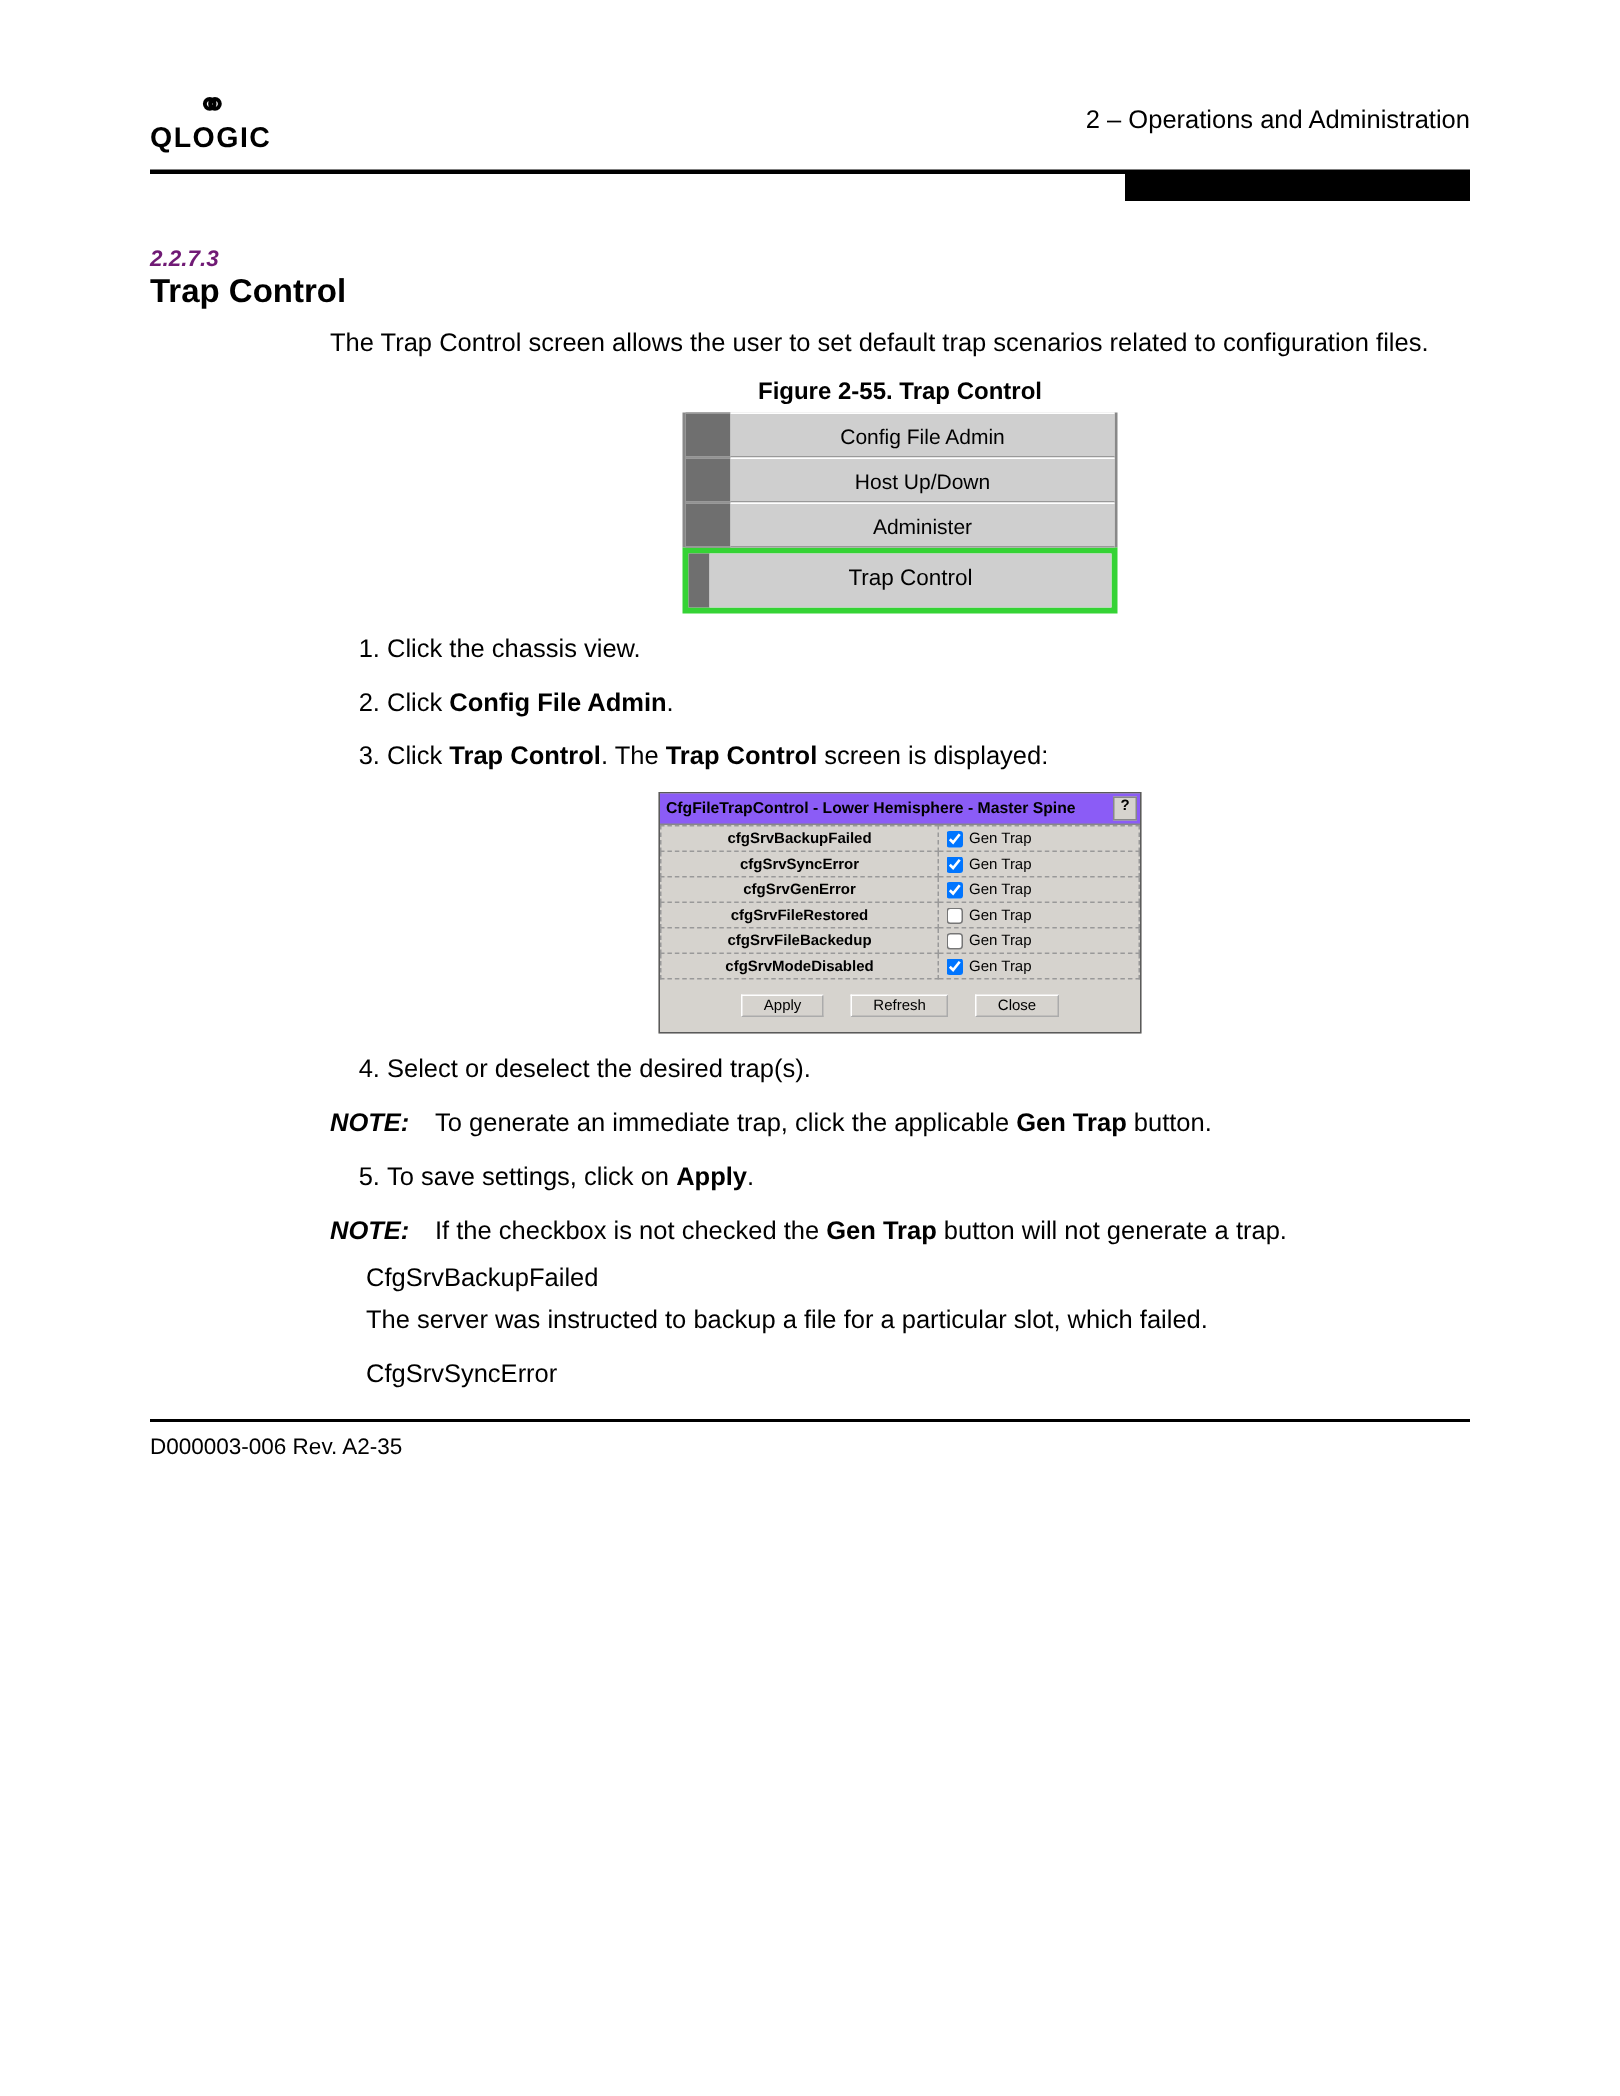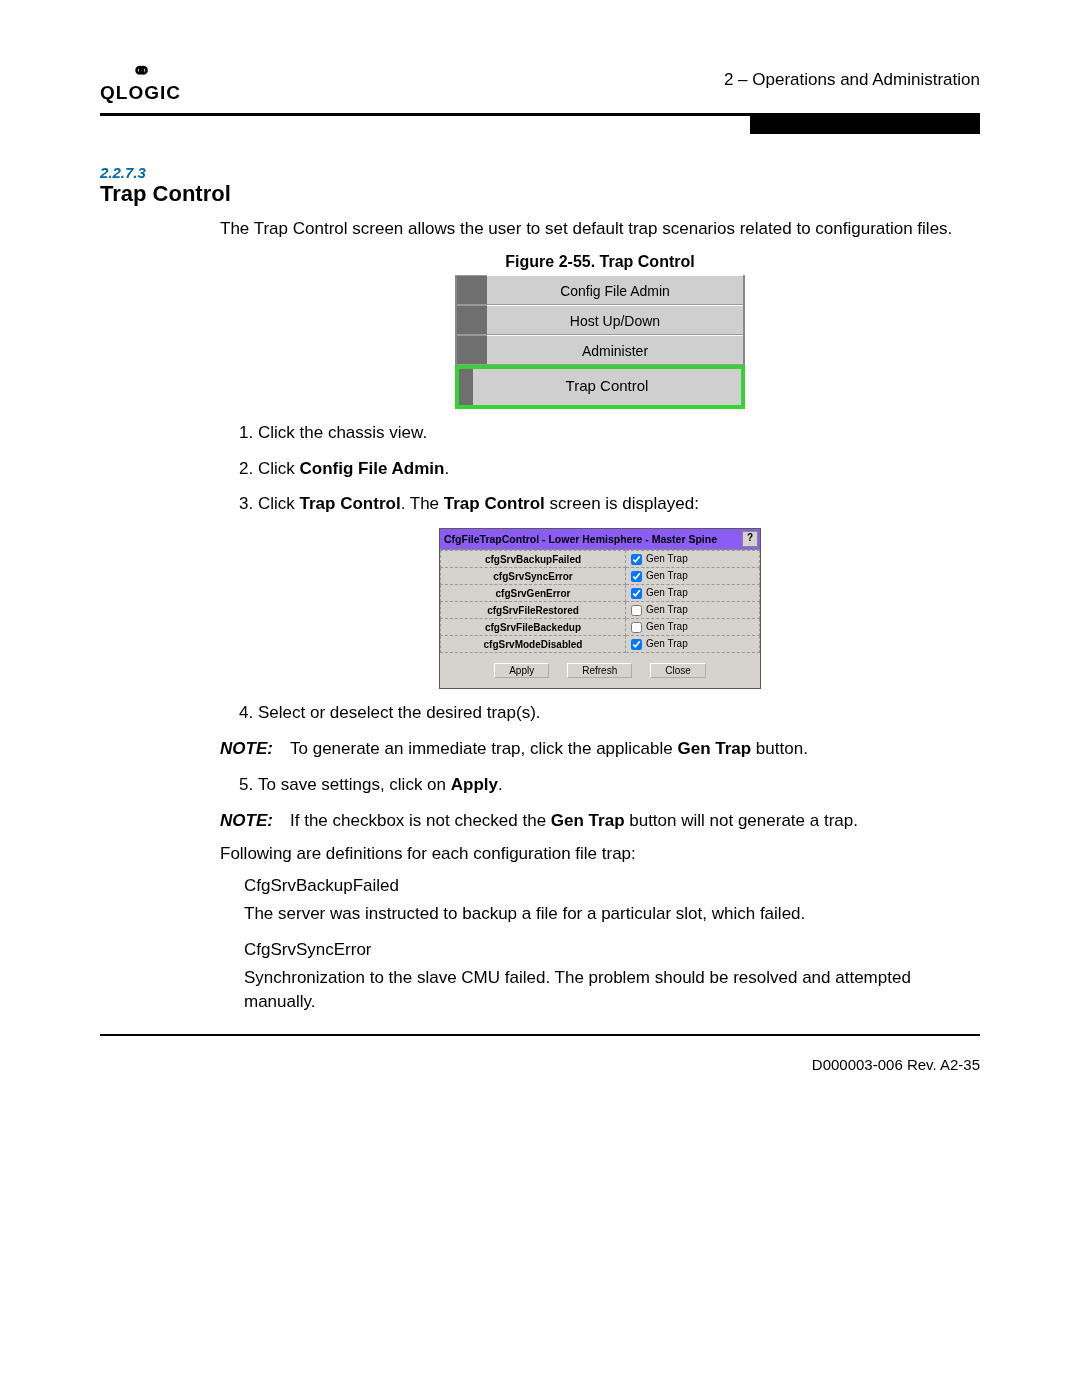--- a/index.html
+++ b/index.html
@@ -48,21 +48,21 @@
     height: 18px;
     background: #000;
     width: 230px;
     margin-left: auto;
   }
   .section-num {
     font-family: Arial, Helvetica, sans-serif;
     font-size: 15px;
     font-style: italic;
     font-weight: bold;
-    color: #0369a1;
+    color: #701a75;
     margin-top: 30px;
   }
   .section-title {
     font-family: Arial, Helvetica, sans-serif;
     font-size: 22px;
     font-weight: bold;
     margin-top: 0px;
   }
   .body-block {
     margin-left: 120px;
@@ -215,23 +215,23 @@
   .def-head { margin: 10px 0 6px 24px; }
   .def-body { margin: 6px 0 14px 24px; line-height: 1.4; }
   
   .footer-rule {
     height: 2px;
     background: #000;
     margin-top: 20px;
   }
   .footer {
     display: flex;
-    justify-content: flex-end;
+    justify-content: flex-start;
     font-size: 15px;
-    margin-top: 20px;
+    margin-top: 8px;
   }
 </style>
 </head>
 <body>
 
 <div class="page">
 
   <div class="header-row">
     <div class="logo">
       <div class="logo-glyph">⚭</div>
@@ -338,27 +338,25 @@
       </li>
     </ol>
 
     <div class="note-row">
       <div class="note-label">NOTE:</div>
       <div class="note-text">
         <span>If the checkbox is not checked the </span><span class="b">Gen Trap</span><span> button will not generate a trap.</span>
       </div>
     </div>
 
-    <div class="para">Following are definitions for each configuration file trap:</div>
 
     <div class="def-head">CfgSrvBackupFailed</div>
     <div class="def-body">The server was instructed to backup a file for a particular slot, which failed.</div>
 
     <div class="def-head">CfgSrvSyncError</div>
-    <div class="def-body">Synchronization to the slave CMU failed. The problem should be resolved and attempted manually.</div>
 
   </div>
 
   <div class="footer-rule"></div>
   <div class="footer">
     <span>D000003-006 Rev. A</span>
     <span>2-35</span>
   </div>
 
 </div>

